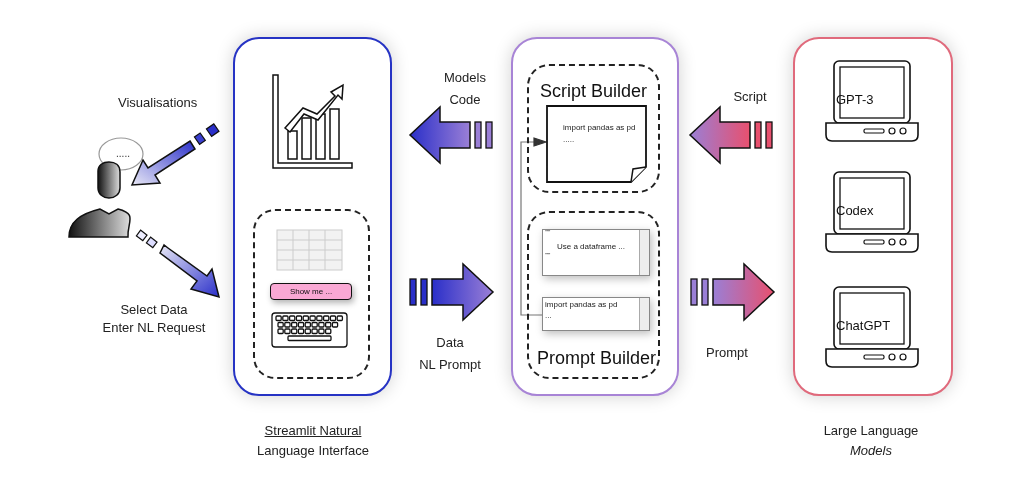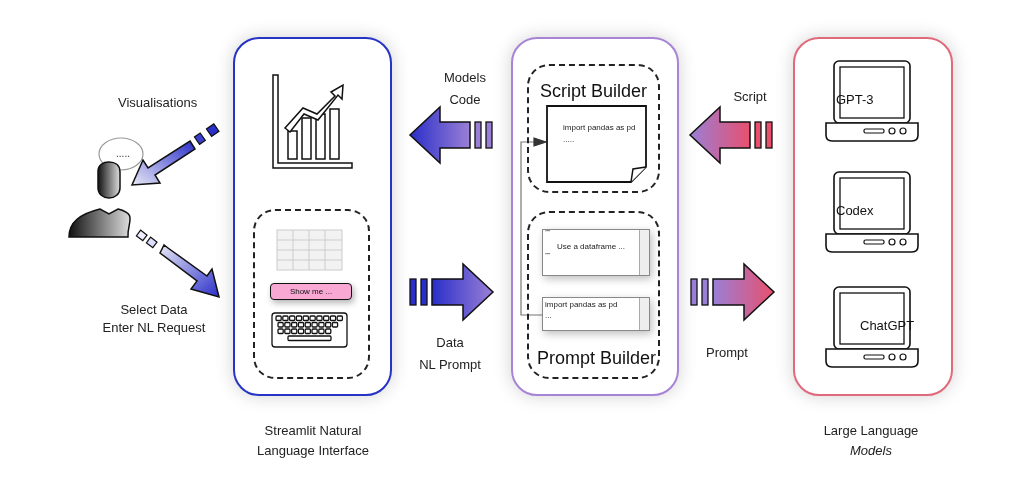--- a/index.html
+++ b/index.html
@@ -186,21 +186,21 @@
       </g>
     </g>
 </svg>
 
 <div class="lbl" style="left:118px;top:93px;">Visualisations</div>
 <div class="lbl" style="left:104px;top:300px;width:100px;">Select Data</div>
 <div class="lbl" style="left:94px;top:318px;width:120px;">Enter NL Request</div>
 
 <div class="dash" style="left:253px;top:209px;width:113px;height:166px;"></div>
 <div style="position:absolute;left:270px;top:283px;width:80px;height:15px;border:1.5px solid #111;border-radius:4px;background:#f9a8d4;box-shadow:2px 3px 6px rgba(0,0,0,0.3);font-size:8px;line-height:15px;text-align:center;">Show me ...</div>
-<div class="lbl" style="left:238px;top:421px;width:150px;">Streamlit Natural</div>
+<div class="lbl" style="left:238px;top:421px;width:150px;text-decoration:underline;">Streamlit Natural</div>
 <div class="lbl" style="left:233px;top:441px;width:160px;">Language Interface</div>
 
 <div class="lbl" style="left:435px;top:68px;width:60px;">Models</div>
 <div class="lbl" style="left:435px;top:90px;width:60px;">Code</div>
 <div class="lbl" style="left:420px;top:333px;width:60px;">Data</div>
 <div class="lbl" style="left:410px;top:355px;width:80px;">NL Prompt</div>
 <div class="lbl" style="left:720px;top:87px;width:60px;">Script</div>
 <div class="lbl" style="left:697px;top:343px;width:60px;">Prompt</div>
 
 <div class="dash" style="left:527px;top:64px;width:129px;height:125px;"></div>
@@ -217,15 +217,15 @@
 </div>
 <div class="tbox" style="left:542px;top:297px;width:106px;height:32px;">
   <div class="sb"></div>
   <div class="code" style="left:2px;top:2px;">import pandas as pd</div>
   <div class="code" style="left:2px;top:13px;">...</div>
 </div>
 <div class="title" style="left:498px;top:348px;width:133px;padding-left:32px;">Prompt Builder</div>
 
 <div class="lap-text" style="left:836px;top:92px;">GPT-3</div>
 <div class="lap-text" style="left:836px;top:203px;">Codex</div>
-<div class="lap-text" style="left:836px;top:318px;margin-left:24px;">ChatGPT</div>
+<div class="lap-text" style="left:836px;top:318px;">ChatGPT</div>
 <div class="lbl" style="left:801px;top:421px;width:140px;">Large Language</div>
 <div class="lbl" style="left:801px;top:441px;width:140px;font-style:italic;">Models</div>
 
 </body></html>

